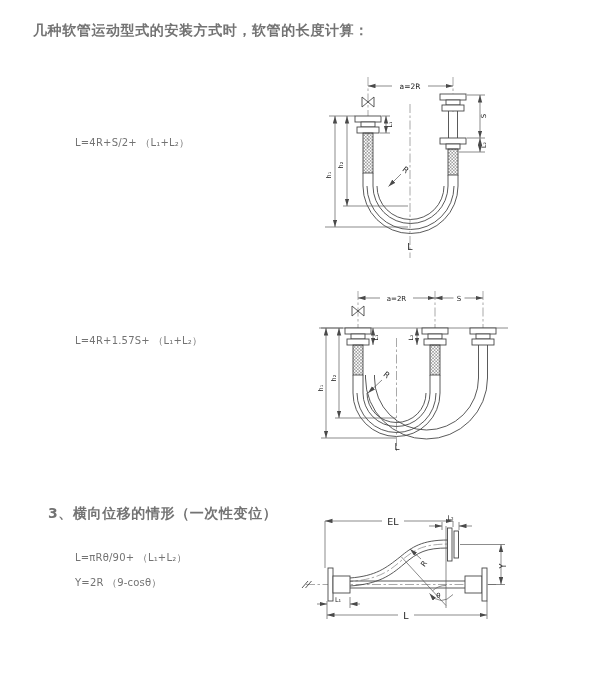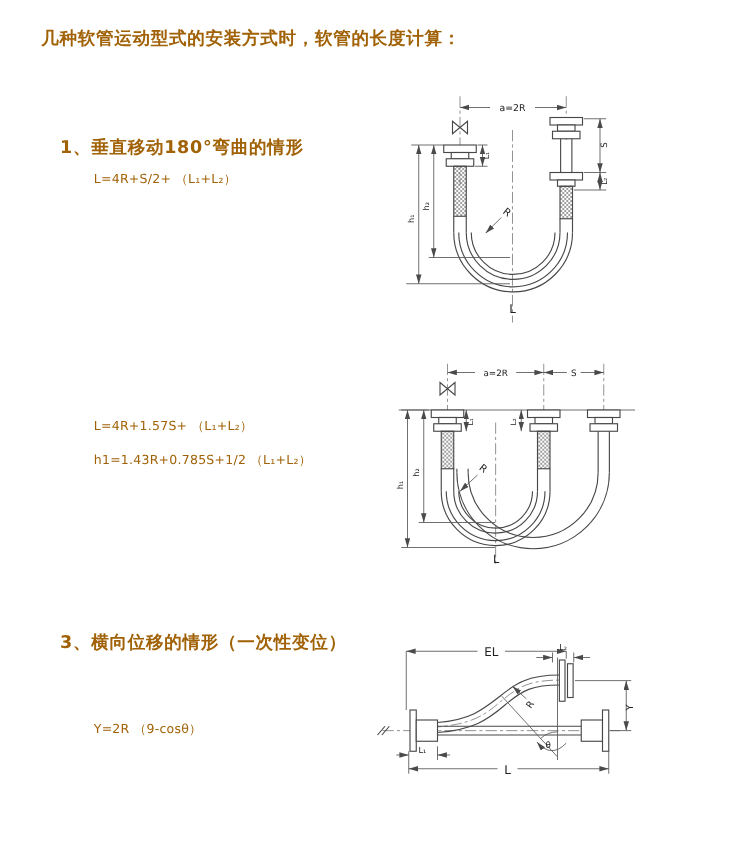--- a/index.html
+++ b/index.html
@@ -1,43 +1,42 @@
 <!DOCTYPE html>
 <html><head>
 <meta charset="utf-8">
 <style>
   html,body{margin:0;padding:0;background:#fff;}
   .page{position:relative;width:600px;height:675px;background:#ffffff;overflow:hidden;
-        font-family:"DejaVu Sans","Liberation Sans",sans-serif;color:#a16207;border-radius:32px;}
+        font-family:"DejaVu Sans","Liberation Sans",sans-serif;color:#737373;border-radius:32px;}
   .abs{position:absolute;white-space:nowrap;}
   .doc-title{font-size:14px;font-weight:bold;letter-spacing:.6px;}
   .sec-heading{font-size:14px;font-weight:bold;letter-spacing:.6px;}
   .formula{font-size:10px;font-weight:500;letter-spacing:.2px;}
   svg{position:absolute;overflow:visible;}
   svg text{font-family:"DejaVu Sans","Liberation Sans",sans-serif;fill:#222;}
   .ol{stroke:#474747;stroke-width:.9;fill:none;}            
   .dl{stroke:#5a5a5a;stroke-width:.7;fill:none;}            
   .cl{stroke:#6f6f6f;stroke-width:.6;fill:none;stroke-dasharray:9 2.5 2.5 2.5;} 
   .fl{fill:#ffffff;stroke:#474747;stroke-width:.9;}         
   .lb{fill:#ffffff;stroke:none;}                            
 </style>
 </head>
 <body>
 
 <div class="page">
 
   <div class="abs doc-title" style="left:33px;top:22px">几种软管运动型式的安装方式时，软管的长度计算：</div>
 
-  <div class="abs sec-heading" style="left:48px;top:109px">1、垂直移动180°弯曲的情形</div>
   <div class="abs formula" style="left:75px;top:136px">L=4R+S/2+ （L₁+L₂）</div>
 
   <div class="abs formula" style="left:75px;top:334px">L=4R+1.57S+ （L₁+L₂）</div>
-  <div class="abs formula" style="left:75px;top:361px">h1=1.43R+0.785S+1/2 （L₁+L₂）</div>
 
   <div class="abs sec-heading" style="left:48px;top:505px">3、横向位移的情形（一次性变位）</div>
+  <div class="abs formula" style="left:75px;top:551px">L=πRθ/90+ （L₁+L₂）</div>
   <div class="abs formula" style="left:75px;top:576px">Y=2R （9-cosθ）</div>
 
   <svg style="left:313px;top:68px" width="270" height="195" viewBox="0 0 270 195">
     <defs>
       <marker id="m1" markerWidth="8" markerHeight="5" refX="7.5" refY="2.2" orient="auto-start-reverse" markerUnits="userSpaceOnUse">
         <path d="M0,0 L7.5,2.2 L0,4.4 Z" fill="#4a4a4a"></path>
       </marker>
       <pattern id="p1" width="3.2" height="3.2" patternUnits="userSpaceOnUse">
         <path d="M0,3.2 L3.2,0 M0,0 L3.2,3.2" stroke="#555" stroke-width="0.45"></path>
       </pattern>

